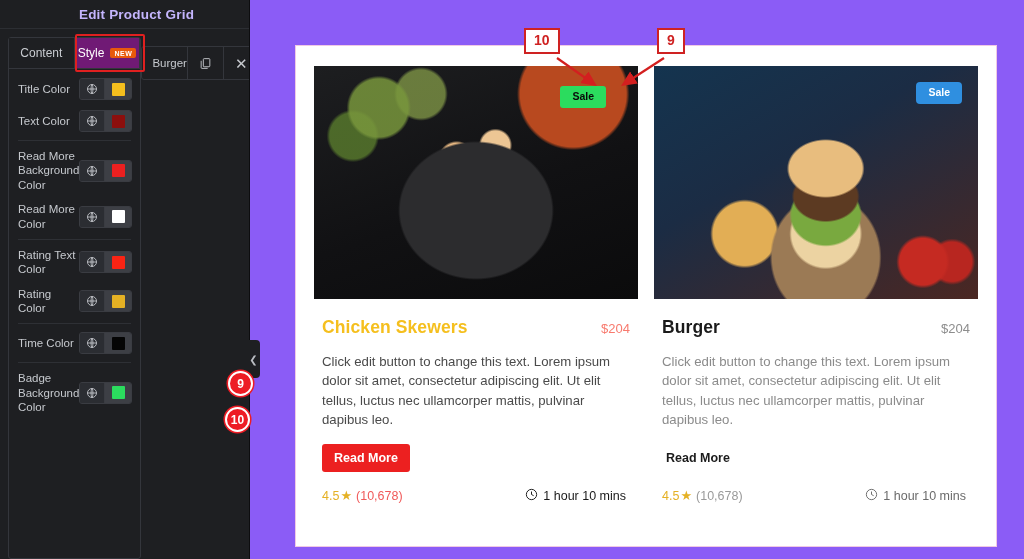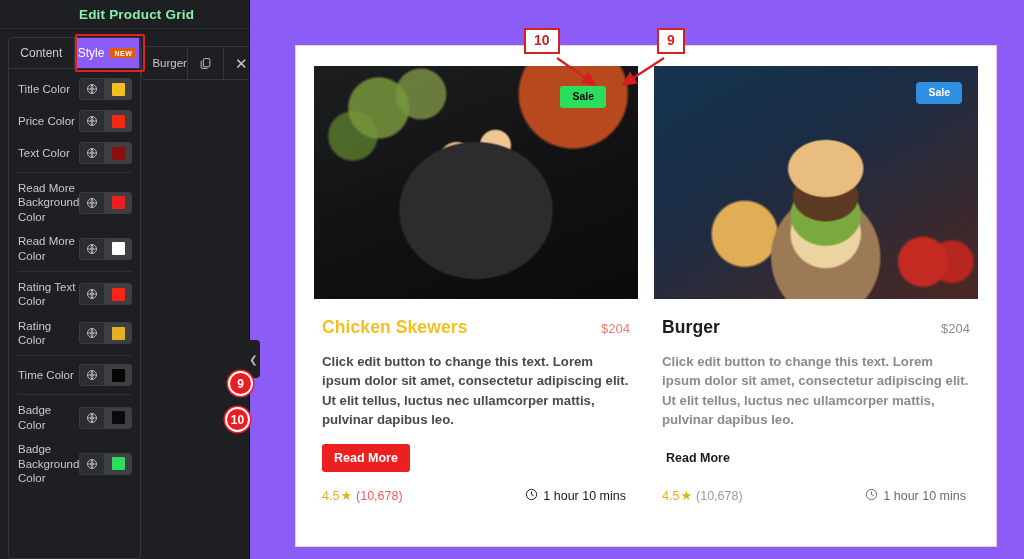--- a/index.html
+++ b/index.html
@@ -17,21 +17,21 @@
     background: #1e1f22;
     color: #d5d8dc;
     display: flex; flex-direction: column;
     position: relative;
     flex: 0 0 250px;
     border-right: 1px solid #0d0d0f;
   }
   .panel-header {
     height: 28px;
     display: flex; align-items: center; justify-content: center;
-    font-size: 13.5px; font-weight: bold; color: #86efac;
+    font-size: 13.5px; font-weight: bold; color: #c4b5fd;
     letter-spacing: .2px;
     background: #1e1f22;
     margin-left: 24px;
   }
   .panel-divider { height: 1px; background: #2c2e33; }
 
   .panel-body {
     flex: 1; overflow: hidden; padding: 8px 8px 0 8px;
     display: flex; flex-direction: row;
   }
@@ -52,21 +52,21 @@
     flex: 1;
     height: 30px;
     display: flex; align-items: center; justify-content: center;
     gap: 6px;
     font-size: 12px; color: #c9ccd1;
     cursor: pointer;
     background: #1e1f22;
     border-right: 1px solid #34363c;
   }
   .tab:last-child { border-right: none; }
-  .tab.active { background: #8b5cf6; color: #ffffff; align-items: center; }
+  .tab.active { background: #701a75; color: #ffffff; align-items: center; }
   .tab-highlight {
     position: absolute;
     left: 50%; top: -4px; right: -5px; bottom: -4px;
     border: 2px solid #e02020;
     pointer-events: none;
     border-radius: 2px;
   }
   .new-badge {
     background: #e8590c; color: #fff;
     font-size: 7px; font-weight: bold;
@@ -198,21 +198,21 @@
     line-height: 1.1;
   }
   .badge.right-card { right: 16px; top: 16px; border-radius: 4px; }
 
   .card-body { padding: 18px 8px 4px 8px; }
   .title-row { display: flex; align-items: baseline; justify-content: space-between; }
   .card-title { font-size: 17.5px; font-weight: bold; letter-spacing: .1px; }
   .card-price { font-size: 13px; }
   .card-desc {
     margin-top: 14px;
-    font-size: 13.2px; line-height: 1.47; font-weight: bold;
+    font-size: 13.2px; line-height: 1.47;
   }
   .read-more-btn {
     display: inline-block;
     margin-top: 14px;
     font-size: 12.5px; font-weight: bold;
     padding: 7px 12px; border-radius: 3px;
     border: none; font-family: inherit; cursor: pointer;
   }
   .read-more-plain {
     display: inline-block;
@@ -312,36 +312,20 @@
                       <path d="M3 12h18M12 3c2.6 3 2.6 15 0 18M12 3c-2.6 3-2.6 15 0 18"></path>
                     </svg>
                 </span>
                 <span class="swatch-wrap">
                   <span class="swatch" style="background:#f5bf1e"></span>
                 </span>
               </div>
             </div>
           </div>
 
-          <div class="ctrl-row">
-            <div class="ctrl-label">Price Color</div>
-            <div class="ctrl-right">
-              <div class="color-control">
-                <span class="globe-btn">
-                  <svg viewBox="0 0 24 24" fill="none" stroke="#d4d7dc" stroke-width="1.6">
-                      <circle cx="12" cy="12" r="9"></circle>
-                      <path d="M3 12h18M12 3c2.6 3 2.6 15 0 18M12 3c-2.6 3-2.6 15 0 18"></path>
-                    </svg>
-                </span>
-                <span class="swatch-wrap">
-                  <span class="swatch" style="background:#f4280e"></span>
-                </span>
-              </div>
-            </div>
-          </div>
 
           <div class="ctrl-row">
             <div class="ctrl-label">Text Color</div>
             <div class="ctrl-right">
               <div class="color-control">
                 <span class="globe-btn">
                   <svg viewBox="0 0 24 24" fill="none" stroke="#d4d7dc" stroke-width="1.6">
                       <circle cx="12" cy="12" r="9"></circle>
                       <path d="M3 12h18M12 3c2.6 3 2.6 15 0 18M12 3c-2.6 3-2.6 15 0 18"></path>
                     </svg>
@@ -439,36 +423,20 @@
                 </span>
                 <span class="swatch-wrap">
                   <span class="swatch" style="background:#050505"></span>
                 </span>
               </div>
             </div>
           </div>
 
           <div class="sep-line"></div>
 
-          <div class="ctrl-row">
-            <div class="ctrl-label">Badge Color</div>
-            <div class="ctrl-right">
-              <div class="color-control">
-                <span class="globe-btn">
-                  <svg viewBox="0 0 24 24" fill="none" stroke="#d4d7dc" stroke-width="1.6">
-                      <circle cx="12" cy="12" r="9"></circle>
-                      <path d="M3 12h18M12 3c2.6 3 2.6 15 0 18M12 3c-2.6 3-2.6 15 0 18"></path>
-                    </svg>
-                </span>
-                <span class="swatch-wrap">
-                  <span class="swatch" style="background:#0a0a0a"></span>
-                </span>
-              </div>
-            </div>
-          </div>
 
           <div class="ctrl-row">
             <div class="ctrl-label">Badge Background Color</div>
             <div class="ctrl-right">
               <div class="color-control">
                 <span class="globe-btn">
                   <svg viewBox="0 0 24 24" fill="none" stroke="#d4d7dc" stroke-width="1.6">
                       <circle cx="12" cy="12" r="9"></circle>
                       <path d="M3 12h18M12 3c2.6 3 2.6 15 0 18M12 3c-2.6 3-2.6 15 0 18"></path>
                     </svg>

